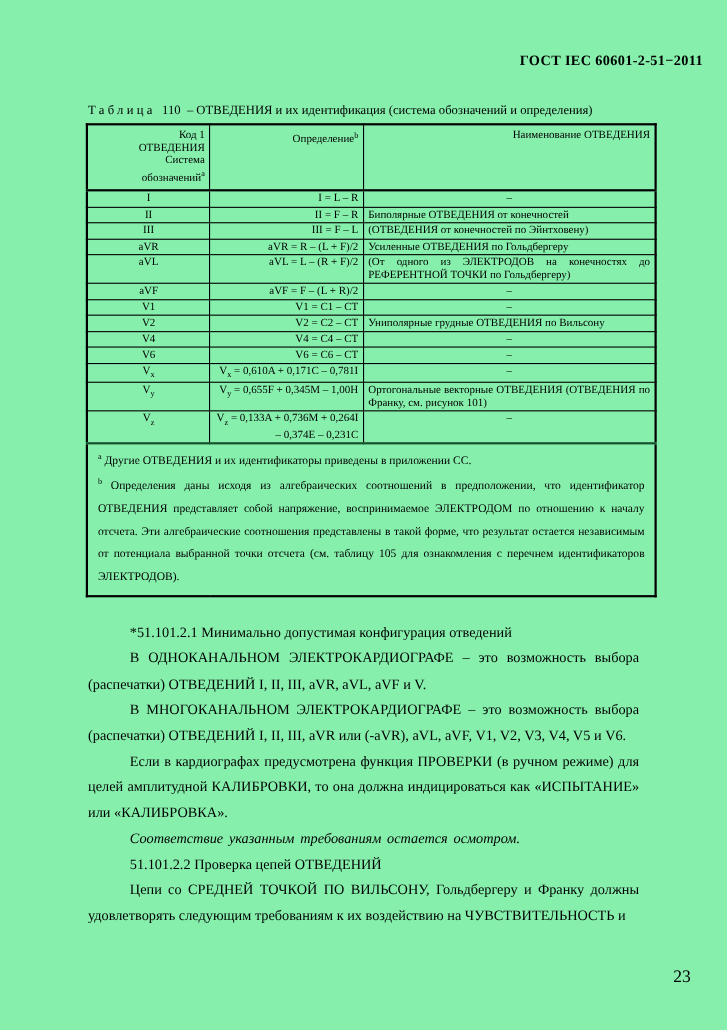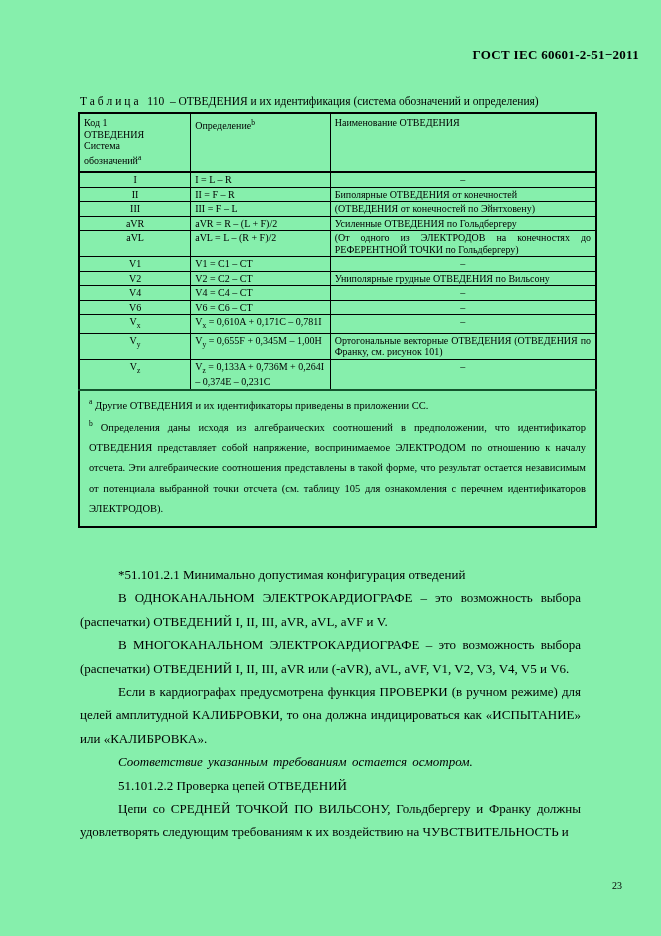--- a/index.html
+++ b/index.html
@@ -24,42 +24,42 @@
     border-collapse:collapse; border:2px solid #000;
     font-size:10px; line-height:11.5px;
   }
   table.leads col.w1 { width:112px; }
   table.leads col.w2 { width:140px; }
   table.leads col.w3 { width:267px; }
   table.leads th, table.leads td {
     border:1px solid #000; padding:1px 4px; vertical-align:top;
     font-weight:normal;
   }
-  table.leads thead th { text-align:left; border-bottom:2px solid #000; padding:3px 4px 5px; }
+  table.leads thead th { text-align:right; border-bottom:2px solid #000; padding:3px 4px 5px; }
   td.c1 { text-align:center; }
-  td.c2 { text-align:left; }
+  td.c2 { text-align:right; }
   td.c3 { text-align:justify; }
   td.c3.ctr { text-align:center; }
   sub { font-size:7.5px; }
   sup { font-size:7.5px; }
   tr.fnrow td {
     border:none; border-top:2px solid #14532d; padding:3px 9px 6px;margin-left:15px;
   }
   .fn-a { font-size:10.5px; padding-top:2px; }
   .fn-b { font-size:10.5px; line-height:20.5px; text-align:justify; margin-top:3px; }
   .fn-a sup, .fn-b sup { font-size:7.5px; }
   .body-text {
     position:absolute; top:563px; left:80px; width:501px;
     font-size:13px; line-height:23.4px;
   }
   .body-text p { text-indent:38px; text-align:justify; }
   .body-text p.nojust { text-align:left; }
   .body-text p.it { font-style:italic; word-spacing:2px; text-align:left; }
   .page-number {
-    position:absolute; top:880px; left:612px; font-size:10px;
+    position:absolute; top:880px; left:612px; font-size:16px;
   }
 </style>
 </head>
 <body>
 
 <div class="page">
 
   <div class="doc-header">ГОСТ IEC 60601-2-51−2011</div>
 
   <div class="table-caption">
@@ -120,20 +120,27 @@
           </td>
         </tr>
         <tr>
           <td class="c1">aVL</td>
           <td class="c2">aVL = L – (R + F)/2</td>
           <td class="c3">
             <div>(От одного из ЭЛЕКТРОДОВ на конечностях до РЕФЕРЕНТНОЙ ТОЧКИ по Гольдбергеру)</div>
           </td>
         </tr>
         <tr>
+          <td class="c1">aVF</td>
+          <td class="c2">aVF = F – (L + R)/2</td>
+          <td class="c3 ctr">
+            <div>–</div>
+          </td>
+        </tr>
+        <tr>
           <td class="c1">V1</td>
           <td class="c2">V1 = C1 – CT</td>
           <td class="c3 ctr">
             <div>–</div>
           </td>
         </tr>
         <tr>
           <td class="c1">V2</td>
           <td class="c2">V2 = C2 – CT</td>
           <td class="c3">

